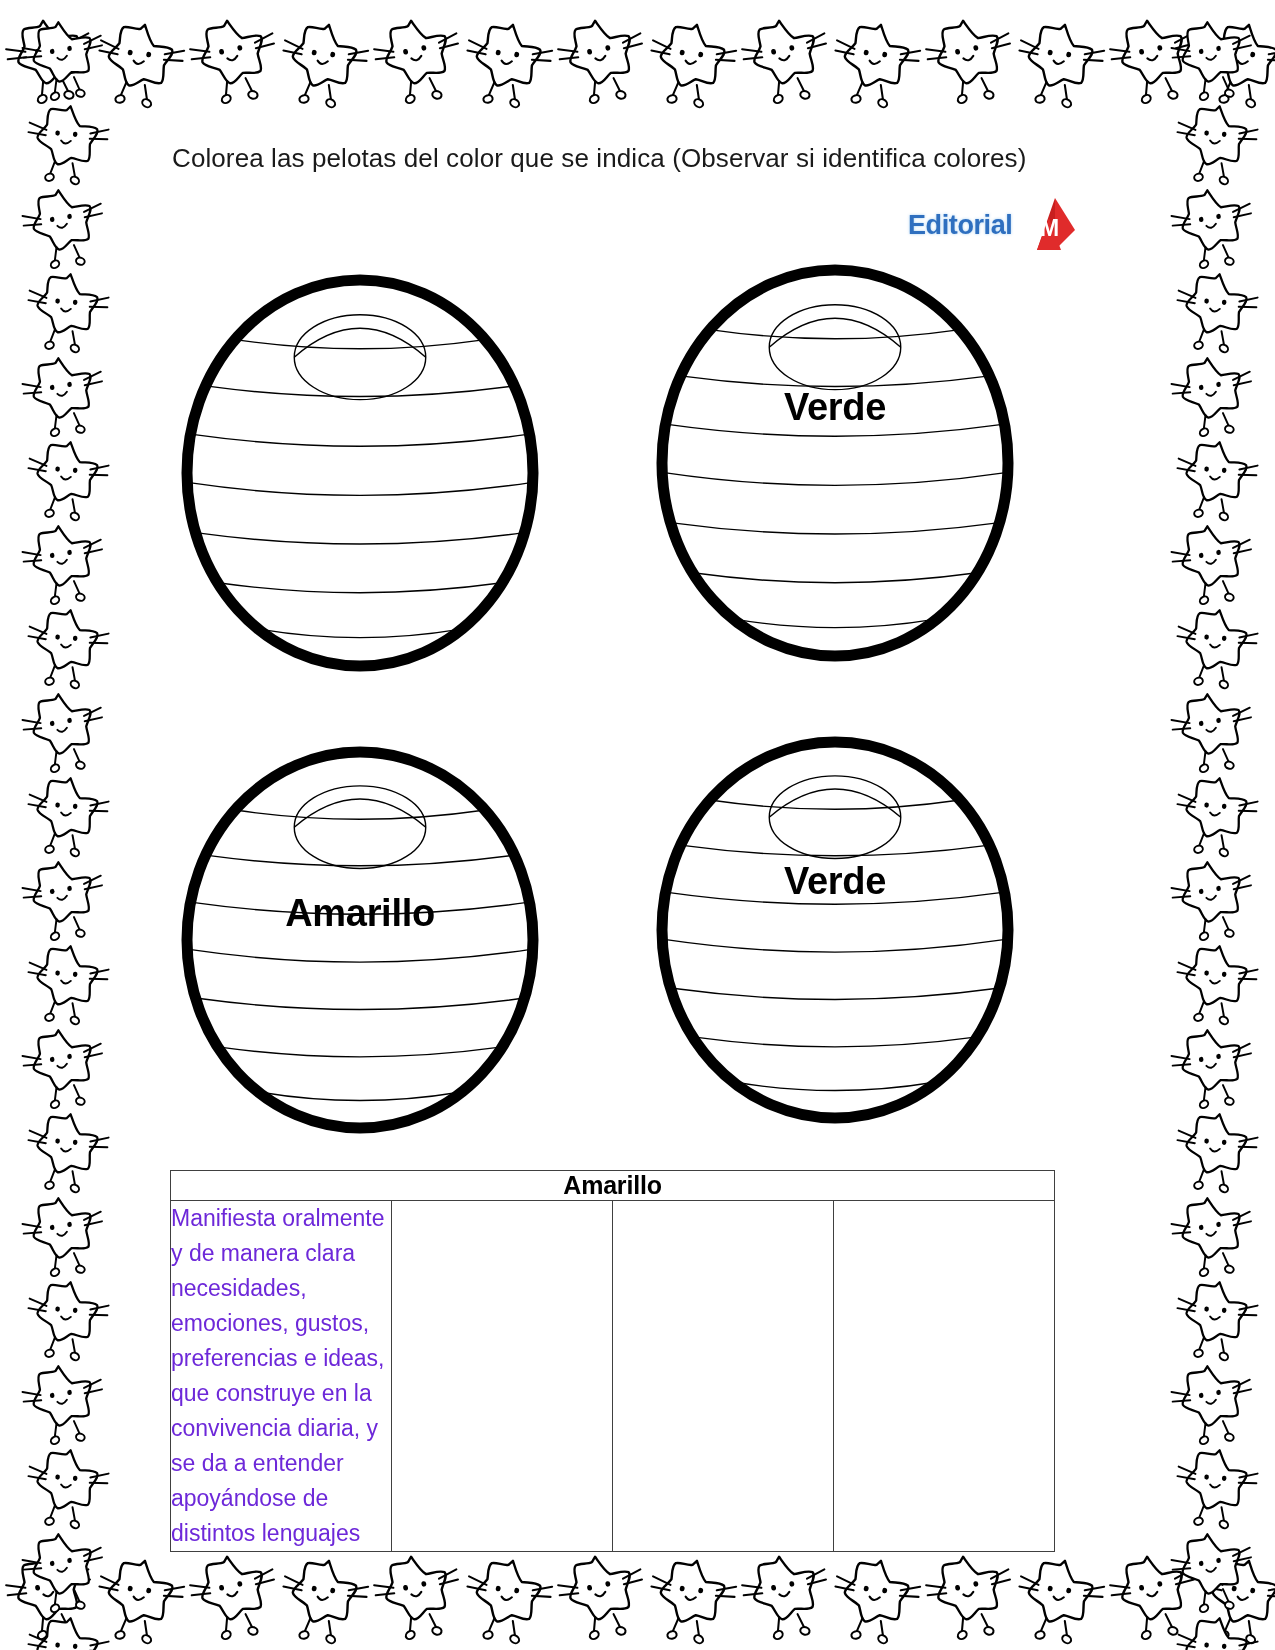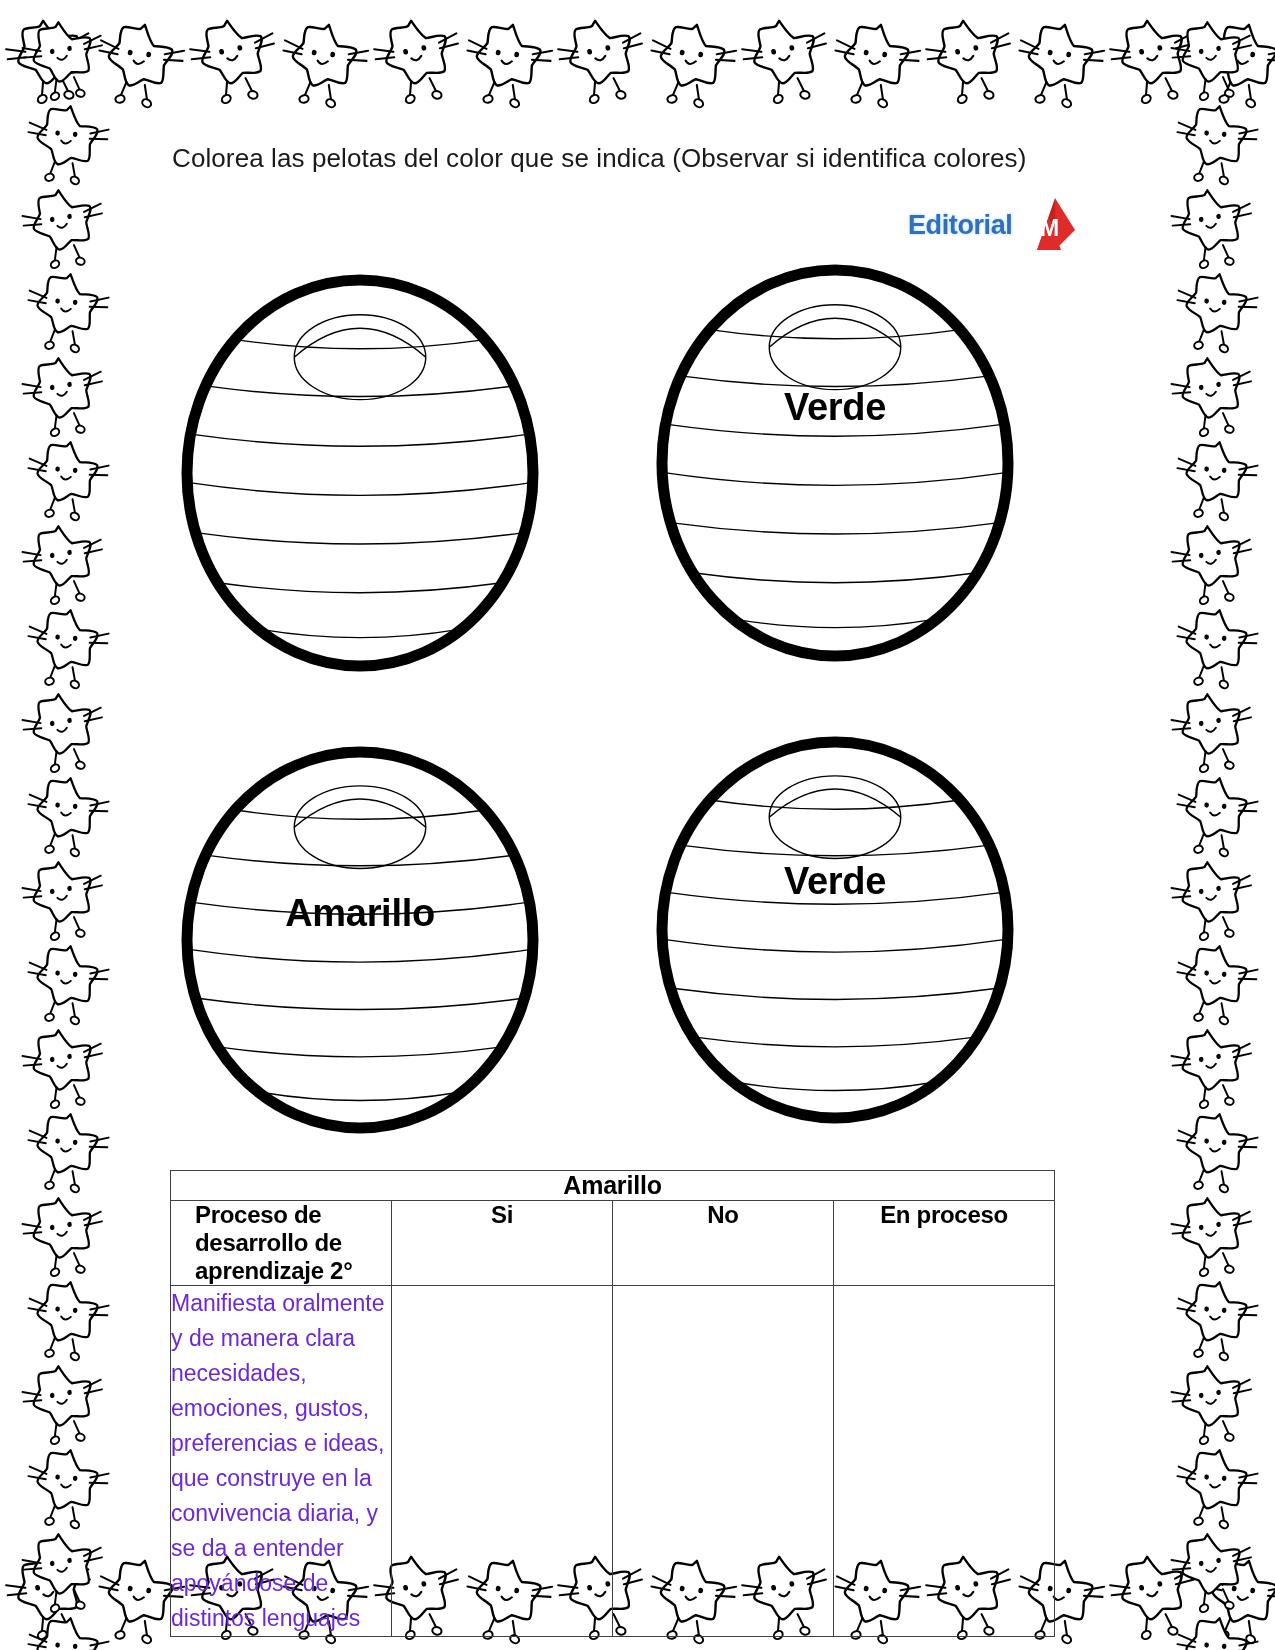--- a/index.html
+++ b/index.html
@@ -1026,26 +1026,20 @@
 
     </div>
 
     <div class="table-wrap">
       <table class="assess">
         <tbody>
           <tr>
             <td class="th-group" colspan="4">Amarillo</td>
           </tr>
           <tr>
-            <td class="th-col first">Proceso de desarrollo de aprendizaje 2°</td>
-            <td class="th-col col-si">Si</td>
-            <td class="th-col col-no">No</td>
-            <td class="th-col col-proc">En proceso</td>
-          </tr>
-          <tr>
             <td class="cell-text cell-blank">Manifiesta oralmente y de manera clara necesidades, emociones, gustos, preferencias e ideas, que construye en la convivencia diaria, y se da a entender apoyándose de distintos lenguajes</td>
             <td class="cell-blank col-si"></td>
             <td class="cell-blank col-no"></td>
             <td class="cell-blank col-proc"></td>
           </tr>
         </tbody>
       </table>
     </div>
 
   </div>

